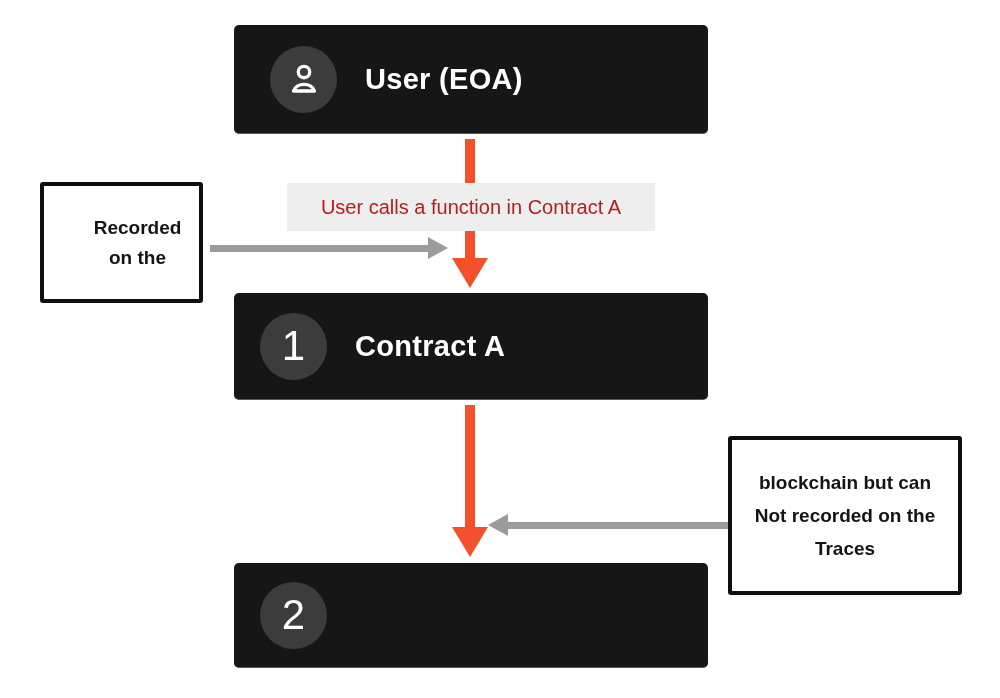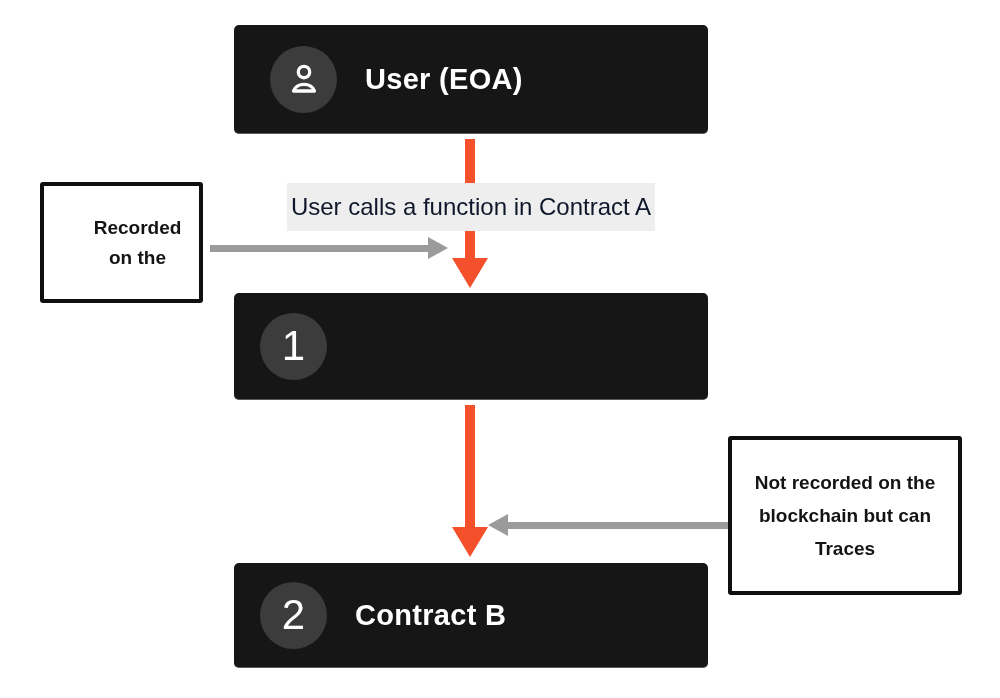--- a/index.html
+++ b/index.html
@@ -63,22 +63,22 @@
     position: absolute; width: 0; height: 0; z-index: 2;
     border-top: 11px solid transparent;
     border-bottom: 11px solid transparent;
     border-right: 20px solid #9b9b9b;
   }
 
   
   .edge-label {
     position: absolute;
     background: #eeeeee;
-    color: #0f172a;
-    font-size: 24px;
+    color: #b91c1c;
+    font-size: 20px;
     display: flex;
     align-items: center;
     justify-content: center;
     text-align: center;
     z-index: 5;
     white-space: nowrap;
   }
 
   
   .annotation {
@@ -124,33 +124,33 @@
   <div class="annotation annotation-left" style="left:40px; top:182px; width:163px; height:121px;padding-left:32px;">
     <span class="line">Recorded</span>
     <span class="line">on the</span>
   </div>
 
   <div class="hline" style="left:210px; top:245px; width:220px;"></div>
   <div class="head-right" style="left:428px; top:237px;"></div>
 
   <div class="node" style="left:234px; top:293px; width:474px; height:107px;">
     <div class="badge">1</div>
+    <div class="node-title">Contract A</div>
   </div>
 
   <div class="vline" style="left:465px; top:405px; height:125px;"></div>
   <div class="head-down" style="left:452px; top:527px;"></div>
 
 
   <div class="annotation annotation-right" style="left:728px; top:436px; width:234px; height:159px;">
+    <span class="line">blockchain but can</span>
     <span class="line">Not recorded on the</span>
-    <span class="line">blockchain but can</span>
     <span class="line">Traces</span>
   </div>
 
   <div class="hline" style="left:508px; top:522px; width:220px;"></div>
   <div class="head-left" style="left:488px; top:514px;"></div>
 
   <div class="node" style="left:234px; top:563px; width:474px; height:105px;">
     <div class="badge">2</div>
-    <div class="node-title">Contract B</div>
   </div>
 
 </div>
 
 </body></html>

